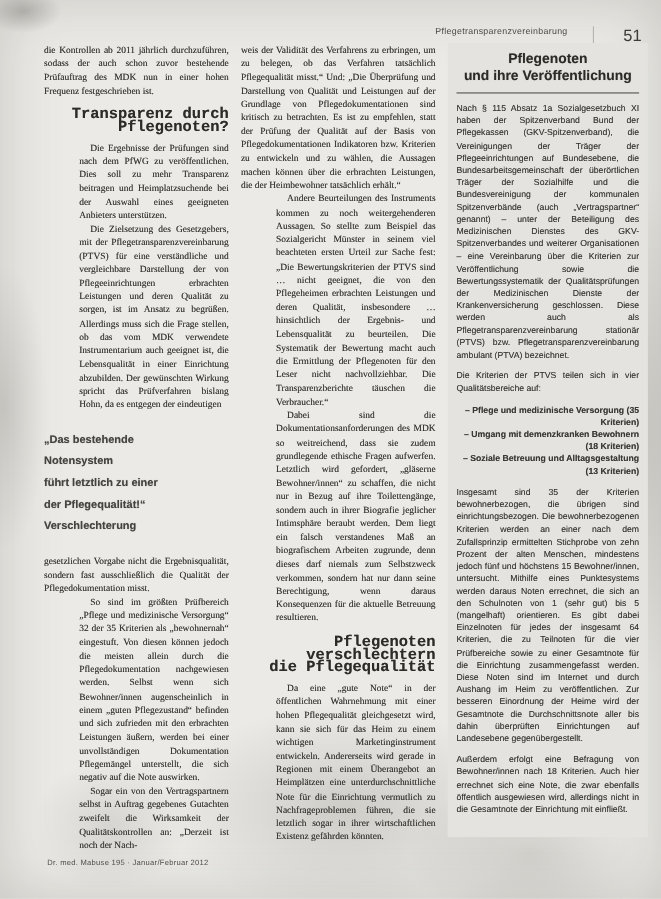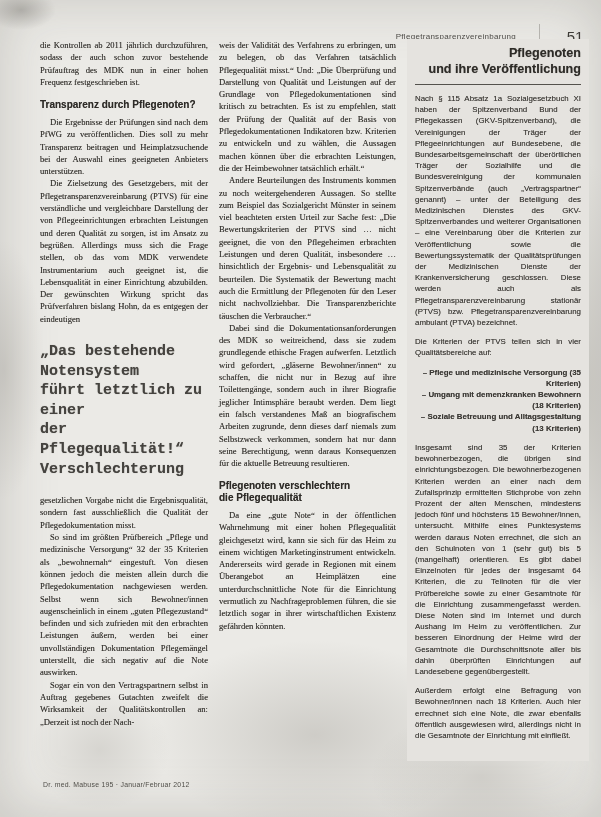--- a/index.html
+++ b/index.html
@@ -25,67 +25,67 @@
         background:radial-gradient(closest-side, rgba(120,116,108,0.25), rgba(120,116,108,0)); }
   .a4 { right:-50px; top:160px; width:140px; height:460px;
         background:radial-gradient(closest-side, rgba(120,116,108,0.26), rgba(120,116,108,0)); }
   .a5 { left:30px; top:690px; width:140px; height:120px;
         background:radial-gradient(closest-side, rgba(120,116,108,0.18), rgba(120,116,108,0)); }
   .a6 { right:10px; bottom:-30px; width:220px; height:140px;
         background:radial-gradient(closest-side, rgba(120,116,108,0.22), rgba(120,116,108,0)); }
 
   .page-header {
     position:absolute; top:24px; right:14px;
-    display:flex; align-items:center; gap:23px;
+    display:flex; gap:23px;
     font-family:"Liberation Sans", sans-serif;
   }
   .running-title { font-size:8px; color:#4c4a46; letter-spacing:0.3px; }
   .header-divider { width:1px; height:24px; background:#b5b3ae; }
   .page-number { font-size:15px; color:#3d3b37; width:24px; text-align:center; }
 
   .columns {
     position:absolute; top:39px; left:40px;
     display:flex; gap:11px; align-items:flex-start;
   }
   .col {
     width:168px;
     font-size:8.6px; line-height:12.3px;
     text-align:justify;
     text-shadow:0 0 0.6px rgba(50,46,42,0.55);
   }
   .col-mid { width:177px; }
   .col p { margin:0; }
-  .col p.indent { text-indent:10px; }
+  .col p.indent { text-indent:10px;margin-left:32px; }
   h3.col-heading {
-    font-family:Liberation Sans, sans-serif;
-    font-size:10px; line-height:11.8px;
-    color:#2d2b27; text-align:left;
+    font-family:Liberation Mono, monospace;
+    font-size:14px; line-height:11.8px;
+    color:#2d2b27; text-align:right;
     margin:11px 0 5px;
   }
   .pull-quote {
-    font-family:Liberation Mono, monospace;
+    font-family:Liberation Sans, sans-serif;
     font-weight:bold;
-    font-size:15px; line-height:19.6px;
+    font-size:10px; line-height:19.6px;
     color:#45433f; text-align:left;
     margin:17px 0 15px;
     text-shadow:0 0 0.7px rgba(60,57,52,0.5);
   }
 
   .sidebar {
     width:182px;
     background:#e5e3df;
     padding:7px 8px 12px;
     font-family:"Liberation Sans", sans-serif;
     font-size:7.9px; line-height:11.2px;
     color:#3a3834; text-align:justify;
     text-shadow:0 0 0.5px rgba(55,52,48,0.5);
   }
   .sidebar-title {
     font-size:12.6px; line-height:15.5px; font-weight:bold;
-    color:#2d2b27; text-align:right;
+    color:#2d2b27; text-align:center;
     padding-bottom:7px; margin-bottom:8px;
     border-bottom:1.6px solid #54524d;
     text-shadow:0 0 0.7px rgba(50,47,43,0.45);
   }
   .sidebar p { margin:0 0 8px; }
   .sidebar .bullets { margin:0 0 8px; }
   .sidebar .bullet { padding-left:9px; text-indent:-9px; text-align:right;font-weight:bold; }
 
   .journal-footer {
     position:absolute; left:43px; top:781px;

